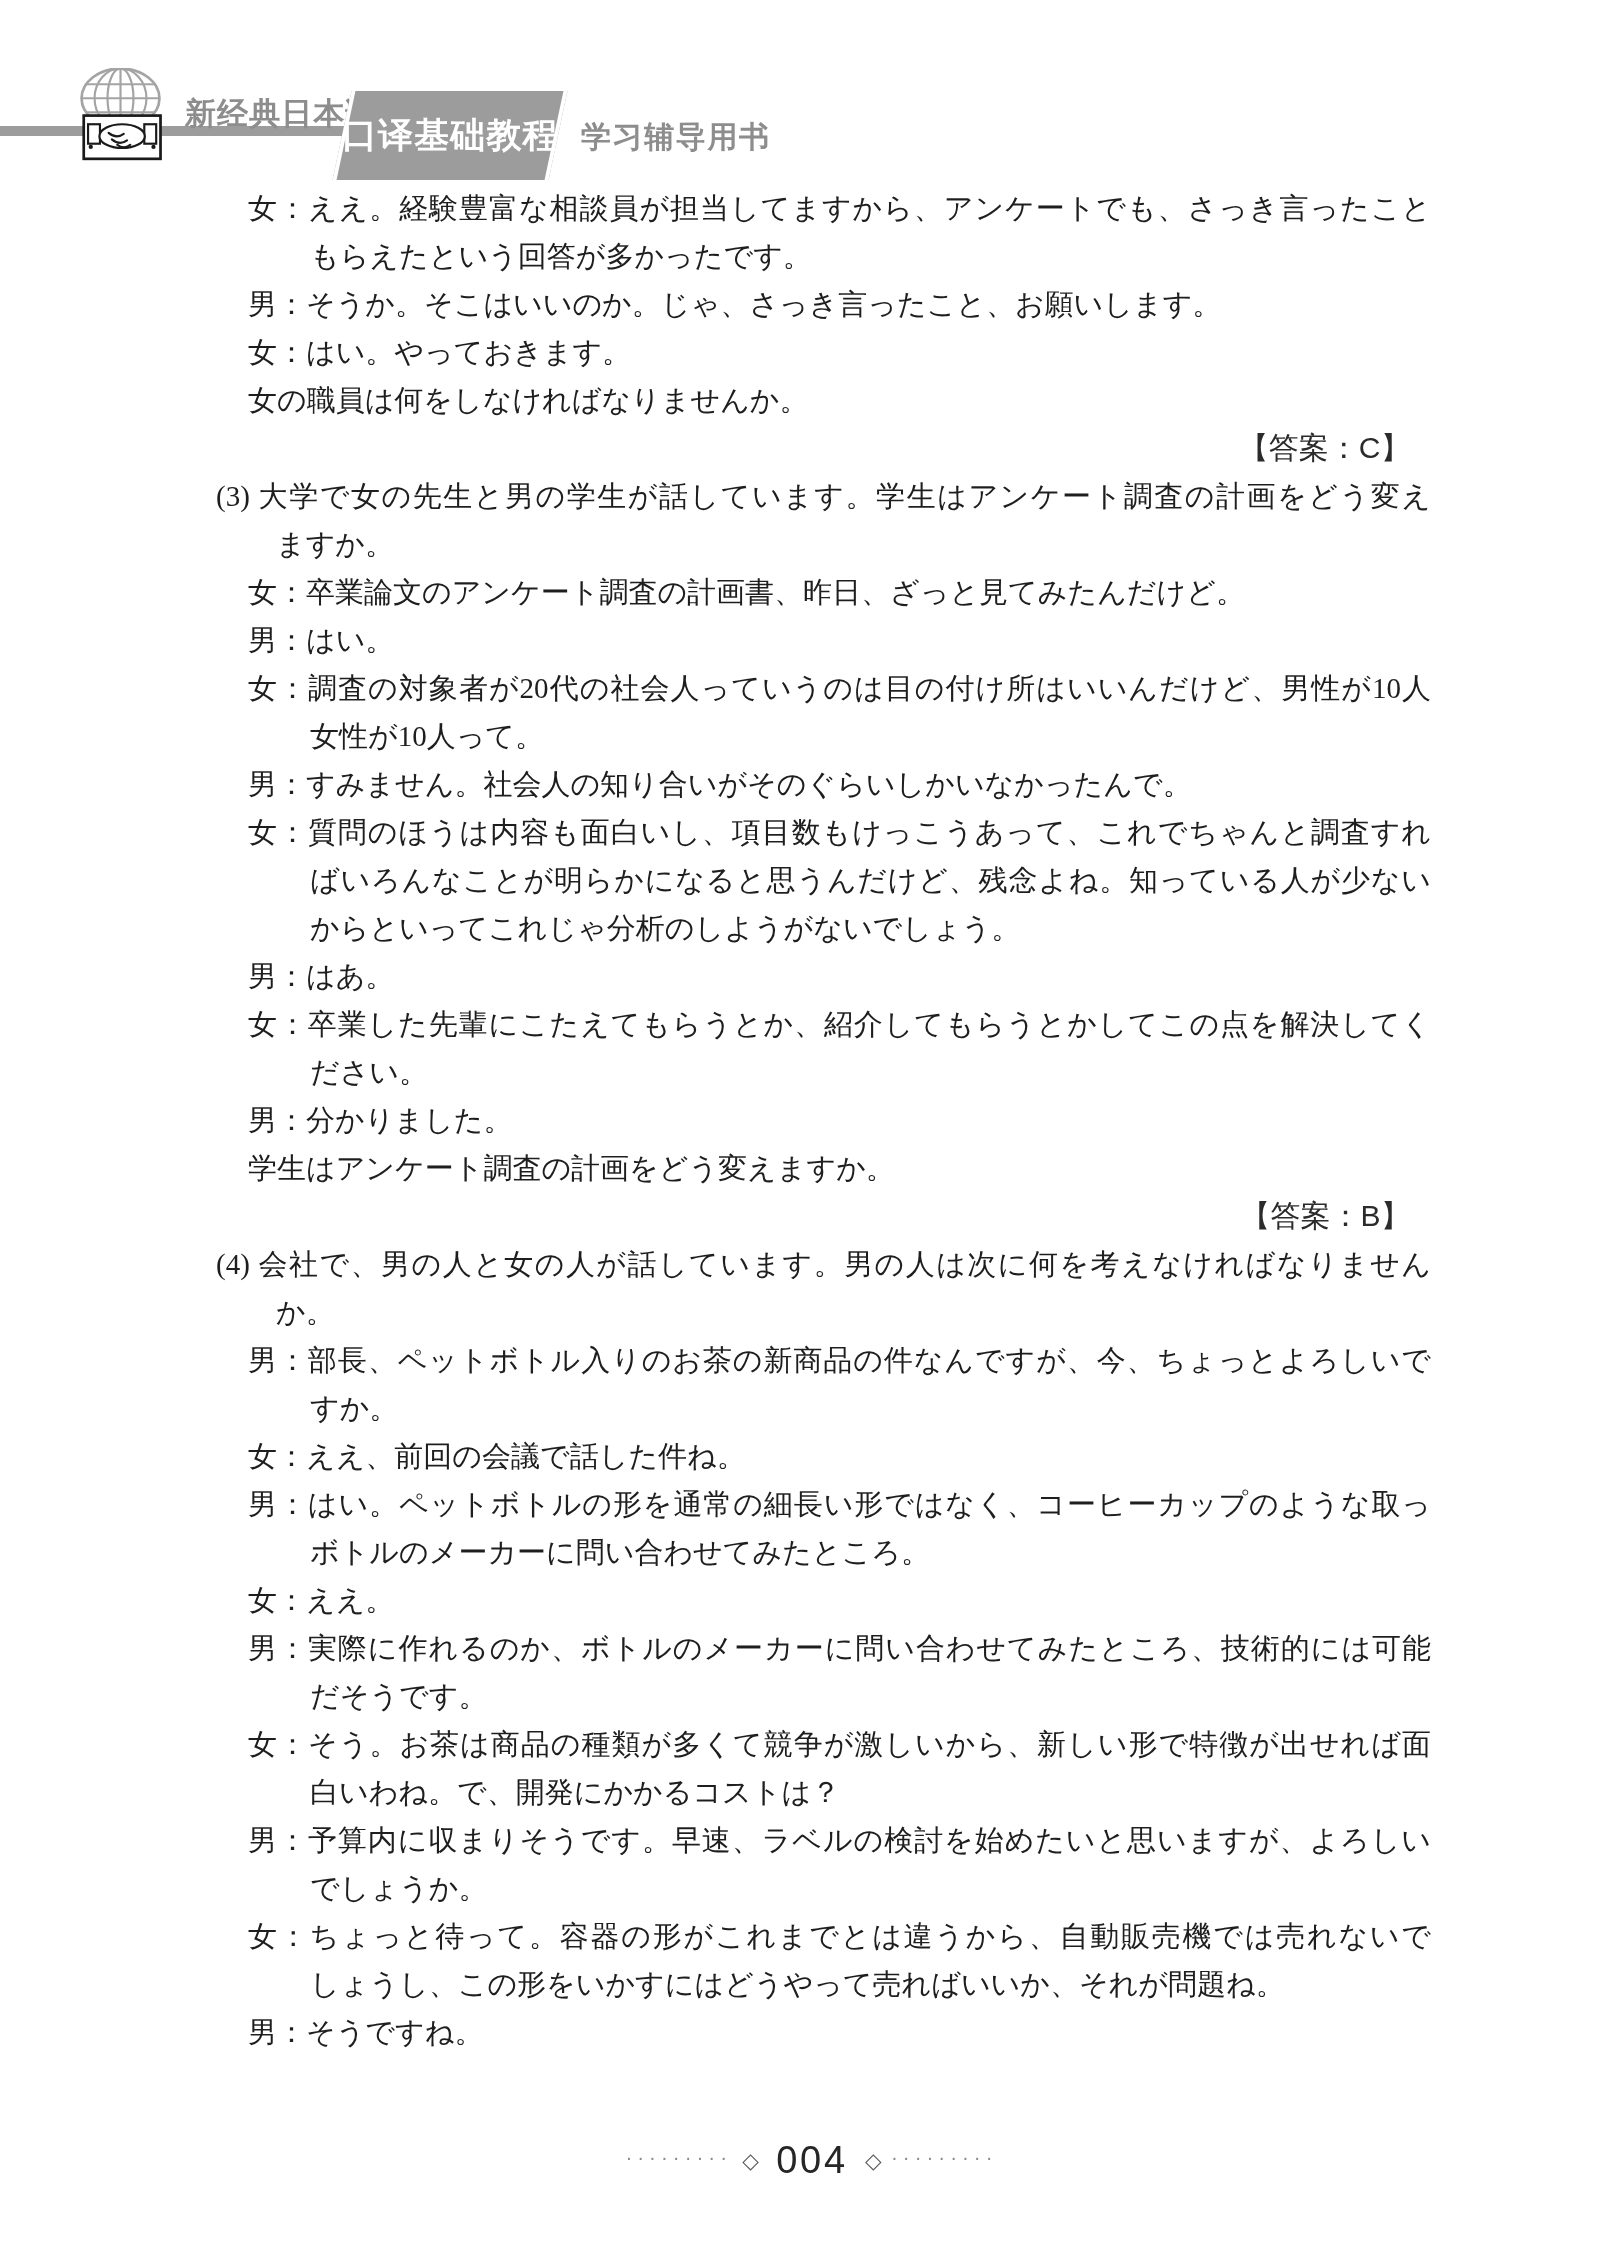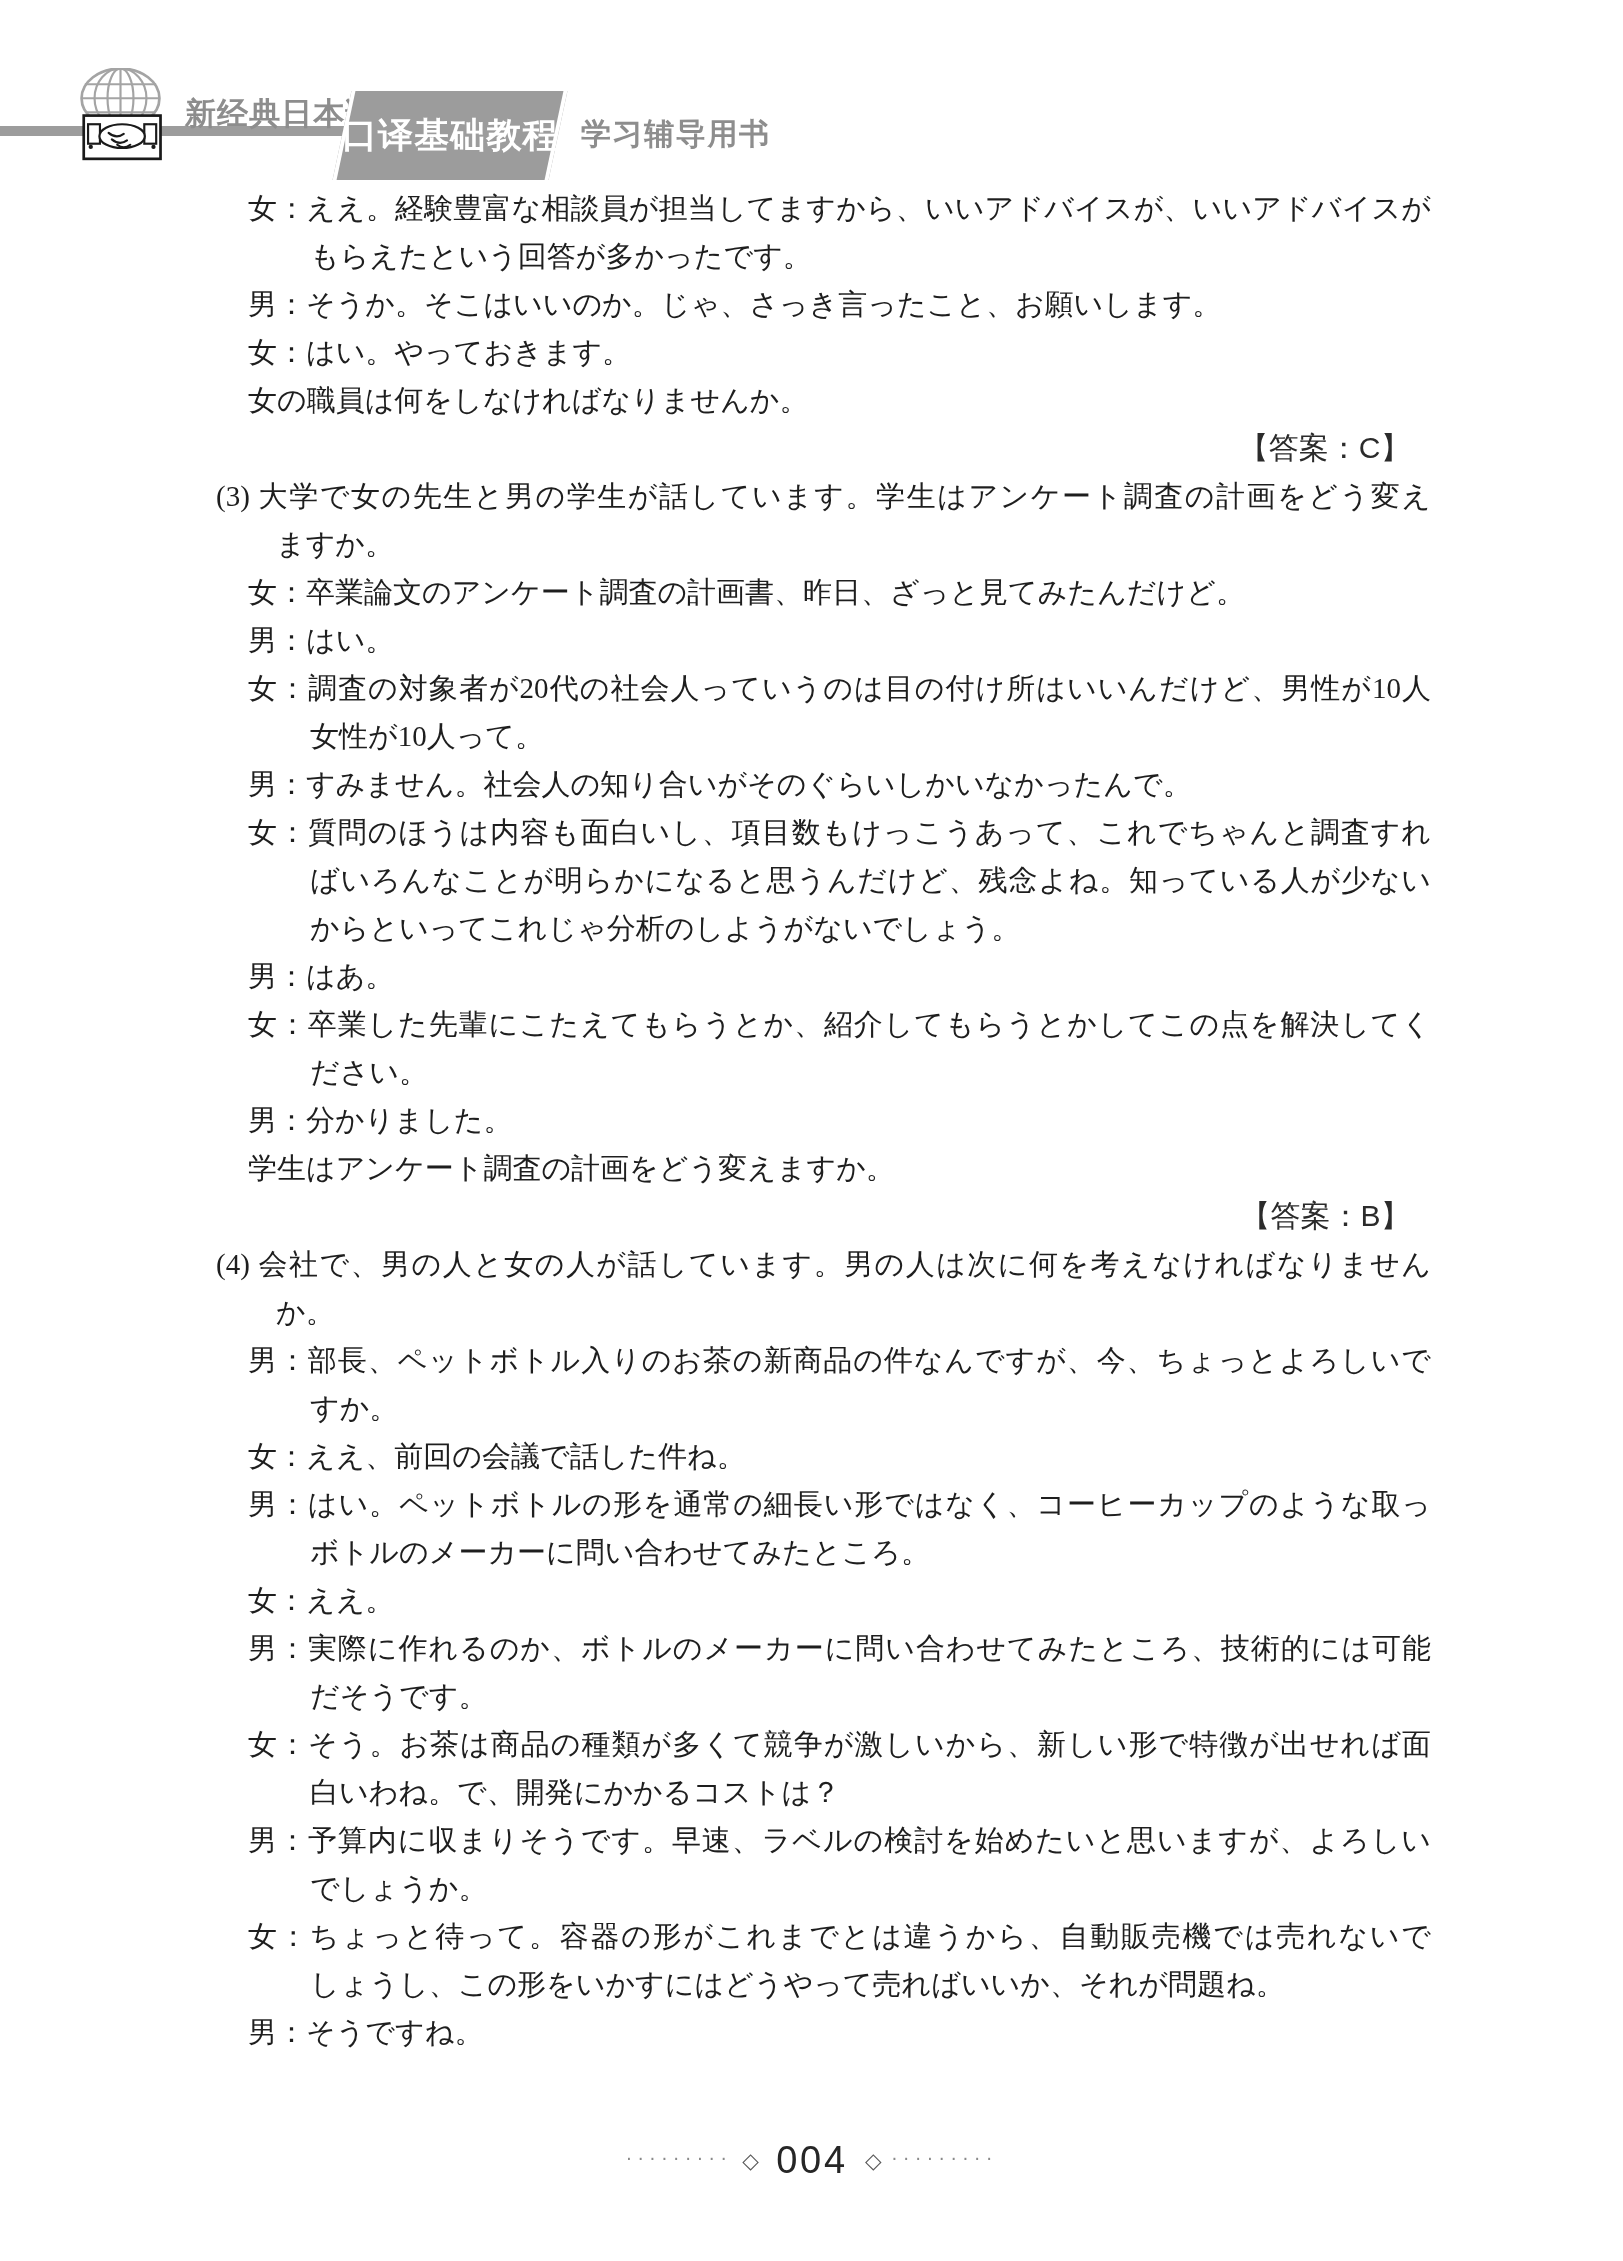--- a/index.html
+++ b/index.html
@@ -30,21 +30,21 @@
   }
   .hdr-para span{
     transform:skewX(12deg);
     font-size:35px;font-weight:700;color:#ffffff;
     font-family:"Liberation Sans","DejaVu Sans",sans-serif;
     letter-spacing:1.1px;white-space:nowrap;
   }
   .hdr-sub{
     position:absolute;left:581px;top:120px;width:173px;height:33px;
     line-height:33px;font-size:30px;font-weight:700;color:#8d8d8d;
-    font-family:Liberation Mono, monospace;
+    font-family:Liberation Sans, sans-serif;
     letter-spacing:1.6px;z-index:2;white-space:nowrap;
   }
   
   .text-block{
     position:absolute;left:216px;top:184px;width:1215px;
     color:#1e1e1e;z-index:1;
   }
   .line{
     height:48px;line-height:48px;font-size:29px;
   }
@@ -106,21 +106,21 @@
 
   <div class="hdr-series">新经典日本语</div>
 
   <div class="hdr-para">
     <span>口译基础教程</span>
   </div>
 
   <div class="hdr-sub">学习辅导用书</div>
 
   <main class="text-block">
-      <div class="line speaker fill">女：ええ。経験豊富な相談員が担当してますから、いいアドバイスが、いいアドバイスが</div>
+      <div class="line speaker fill">女：ええ。経験豊富な相談員が担当してますから、アンケートでも、さっき言ったこと</div>
       <div class="line cont">もらえたという回答が多かったです。</div>
       <div class="line speaker">男：そうか。そこはいいのか。じゃ、さっき言ったこと、お願いします。</div>
       <div class="line speaker">女：はい。やっておきます。</div>
       <div class="line speaker">女の職員は何をしなければなりませんか。</div>
       <div class="line answer">【答案：C】</div>
       <div class="line num fill">(3) 大学で女の先生と男の学生が話しています。学生はアンケート調査の計画をどう変え</div>
       <div class="line numcont">ますか。</div>
       <div class="line speaker">女：卒業論文のアンケート調査の計画書、昨日、ざっと見てみたんだけど。</div>
       <div class="line speaker">男：はい。</div>
       <div class="line speaker fill">女：調査の対象者が20代の社会人っていうのは目の付け所はいいんだけど、男性が10人</div>

